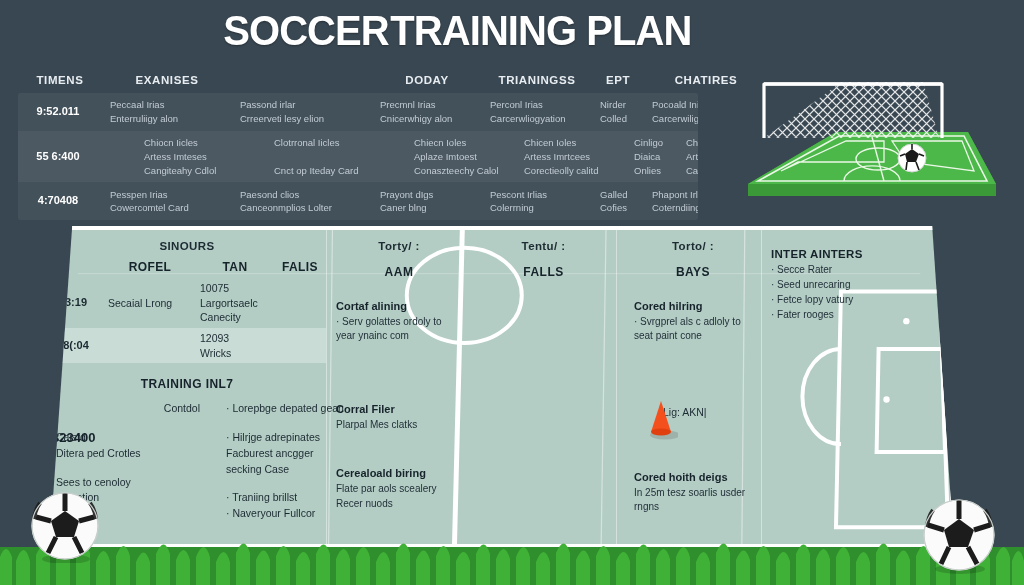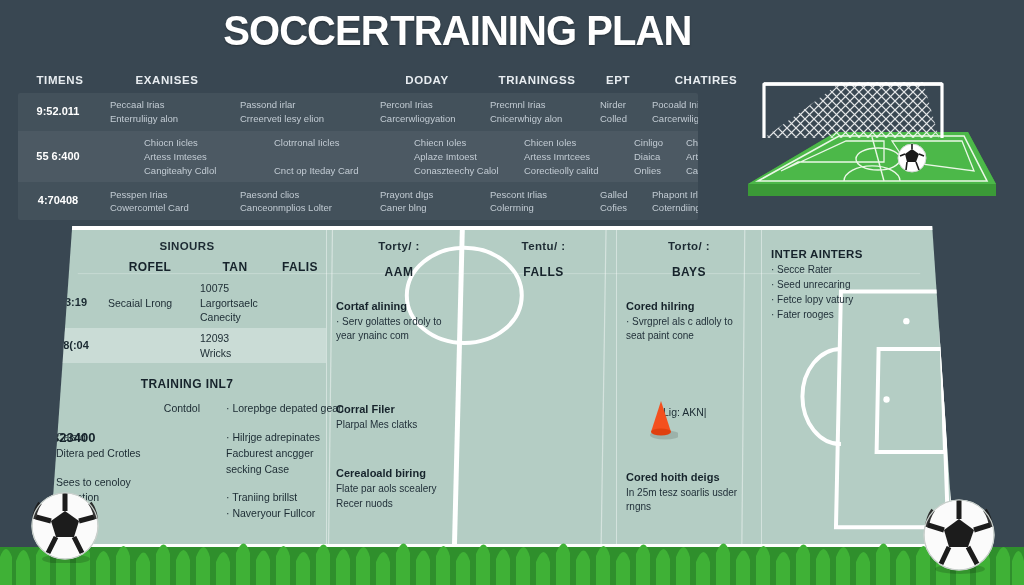--- a/index.html
+++ b/index.html
@@ -120,21 +120,21 @@
   #panel-content {
     position: absolute; inset: 0;
     z-index: 4;
     display: flex;
   }
   .pcol { position: relative; height: 100%; }
   .pcol.sep { border-left: 1px solid rgba(255,255,255,.42); }
   .pcol-w0 { width: 278px; flex: 0 0 278px; }
   .pcol-w1 { width: 145px; flex: 0 0 145px; }
   .pcol-w2 { width: 145px; flex: 0 0 145px; }
-  .pcol-w3 { width: 145px; flex: 0 0 145px; }
+  .pcol-w3 { width: 145px; flex: 0 0 145px; padding-left: 8px; }
   .pcol-w4 { width: 197px; flex: 0 0 197px; }
 
   .col-super {
     text-align: center;
     font-size: 11.5px;
     font-weight: bold;
     color: #1d2b33;
     letter-spacing: .4px;
     padding-top: 10px;
     white-space: nowrap;
@@ -258,24 +258,24 @@
       <div class="th c6">CHATIRES</div>
     </div>
     <div class="tbody">
 
       <div class="trow">
         <div class="td time c0">9:52.011</div>
         <div class="td c1" style="white-space: pre-line;">Peccaal Irias
 Enterruliigy alon</div>
         <div class="td c2" style="white-space: pre-line;">Passond irlar
 Crreerveti lesy elion</div>
+        <div class="td c4" style="white-space: pre-line;">Precmnl Irias
+Cnicerwhigy alon</div>
         <div class="td c3" style="white-space: pre-line;">Perconl Irias
 Carcerwliogyation</div>
-        <div class="td c4" style="white-space: pre-line;">Precmnl Irias
-Cnicerwhigy alon</div>
         <div class="td c5" style="white-space: pre-line;">Nirder
 Colled</div>
         <div class="td c6" style="white-space: pre-line;">Pocoald Inias
 Carcerwiligy alon</div>
       </div>
 
       <div class="trow alt">
         <div class="td time c0">55 6:400</div>
         <div class="td c1" style="white-space: pre-line; margin-left: 34px;">Chiocn Iicles
 Artess Imteses

